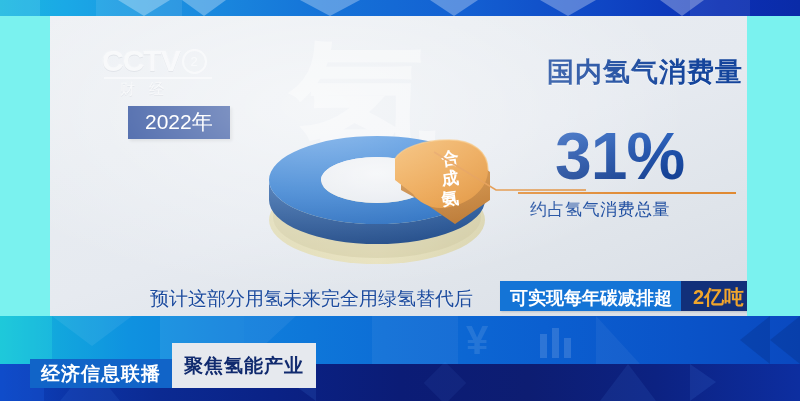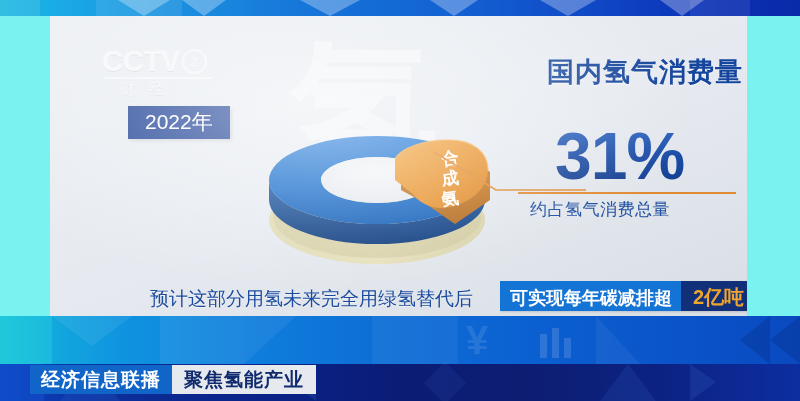--- a/index.html
+++ b/index.html
@@ -78,24 +78,24 @@
 
   
   .banner{position:absolute;left:0;top:316px;width:800px;height:85px;overflow:hidden;}
   .band-top{position:absolute;left:0;top:0;width:800px;height:48px;
     background:linear-gradient(90deg,#18c2d8 0%,#12a7dd 7%,#0f92e0 16%,#0f7fdc 30%,#0d6ed6 48%,#0b5fd0 68%,#0a53c8 86%,#0a49c0 100%);}
   .band-bot{position:absolute;left:0;top:48px;width:800px;height:37px;
     background:linear-gradient(90deg,#0a46c4 0%,#0c34a6 9%,#0b2a92 20%,#0a2286 34%,#0b1c76 50%,#0d1d72 66%,#0c2282 82%,#0d2ea0 100%);}
   .bshape{position:absolute;opacity:.12;}
   .btri{width:0;height:0;border-style:solid;}
 
-  .tag{position:absolute;bottom:7px;height:29px;display:flex;align-items:center;
+  .tag{position:absolute;bottom:13px;height:29px;display:flex;align-items:center;
     font-size:19px;font-weight:bold;letter-spacing:1px;white-space:nowrap;}
   .tag-prog{left:30px;padding:0 11px;background:#1164c8;color:#ffffff;}
-  .tag-topic{left:172px;padding:0 12px;background:#e6e9ee;color:#102a6e;}
+  .tag-topic{left:172px;padding:8px 12px;background:#e6e9ee;color:#102a6e;}
 </style>
 </head>
 <body>
 
 <div class="screen">
 
   <div class="topbar">
     <div class="tbblk" style="left:0;width:40px;opacity:.10;"></div>
     <div class="tbblk" style="left:96px;width:86px;opacity:.09;"></div>
     <div class="tbblk" style="left:690px;width:60px;opacity:.08;"></div>

